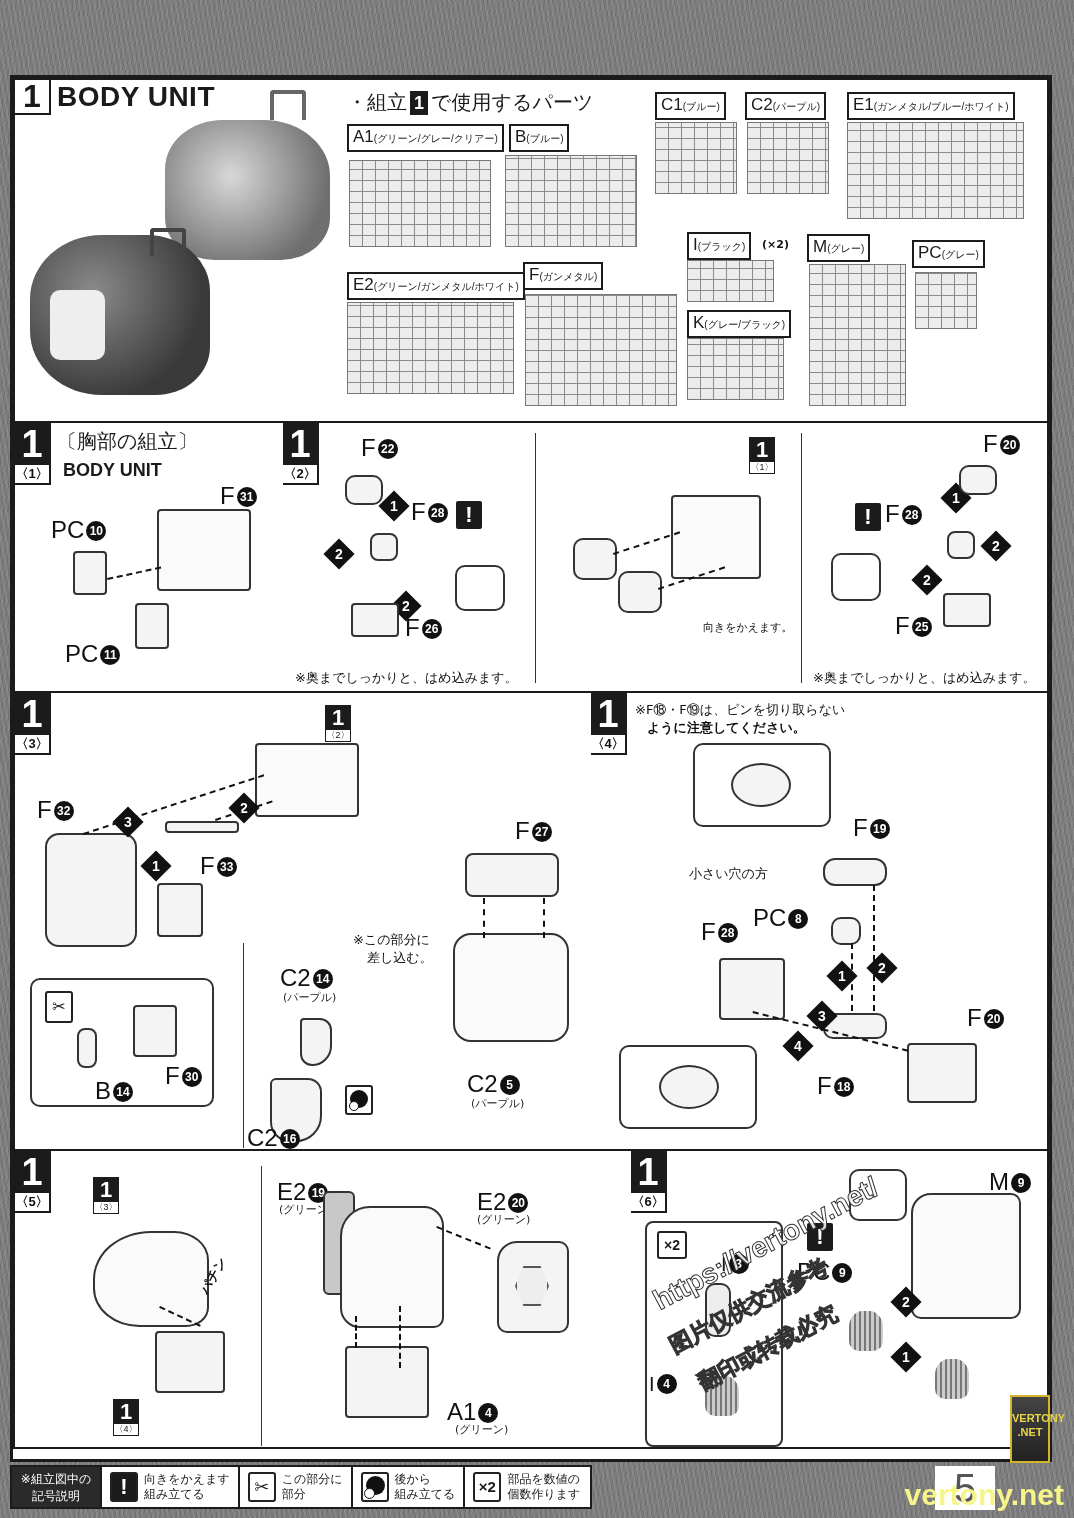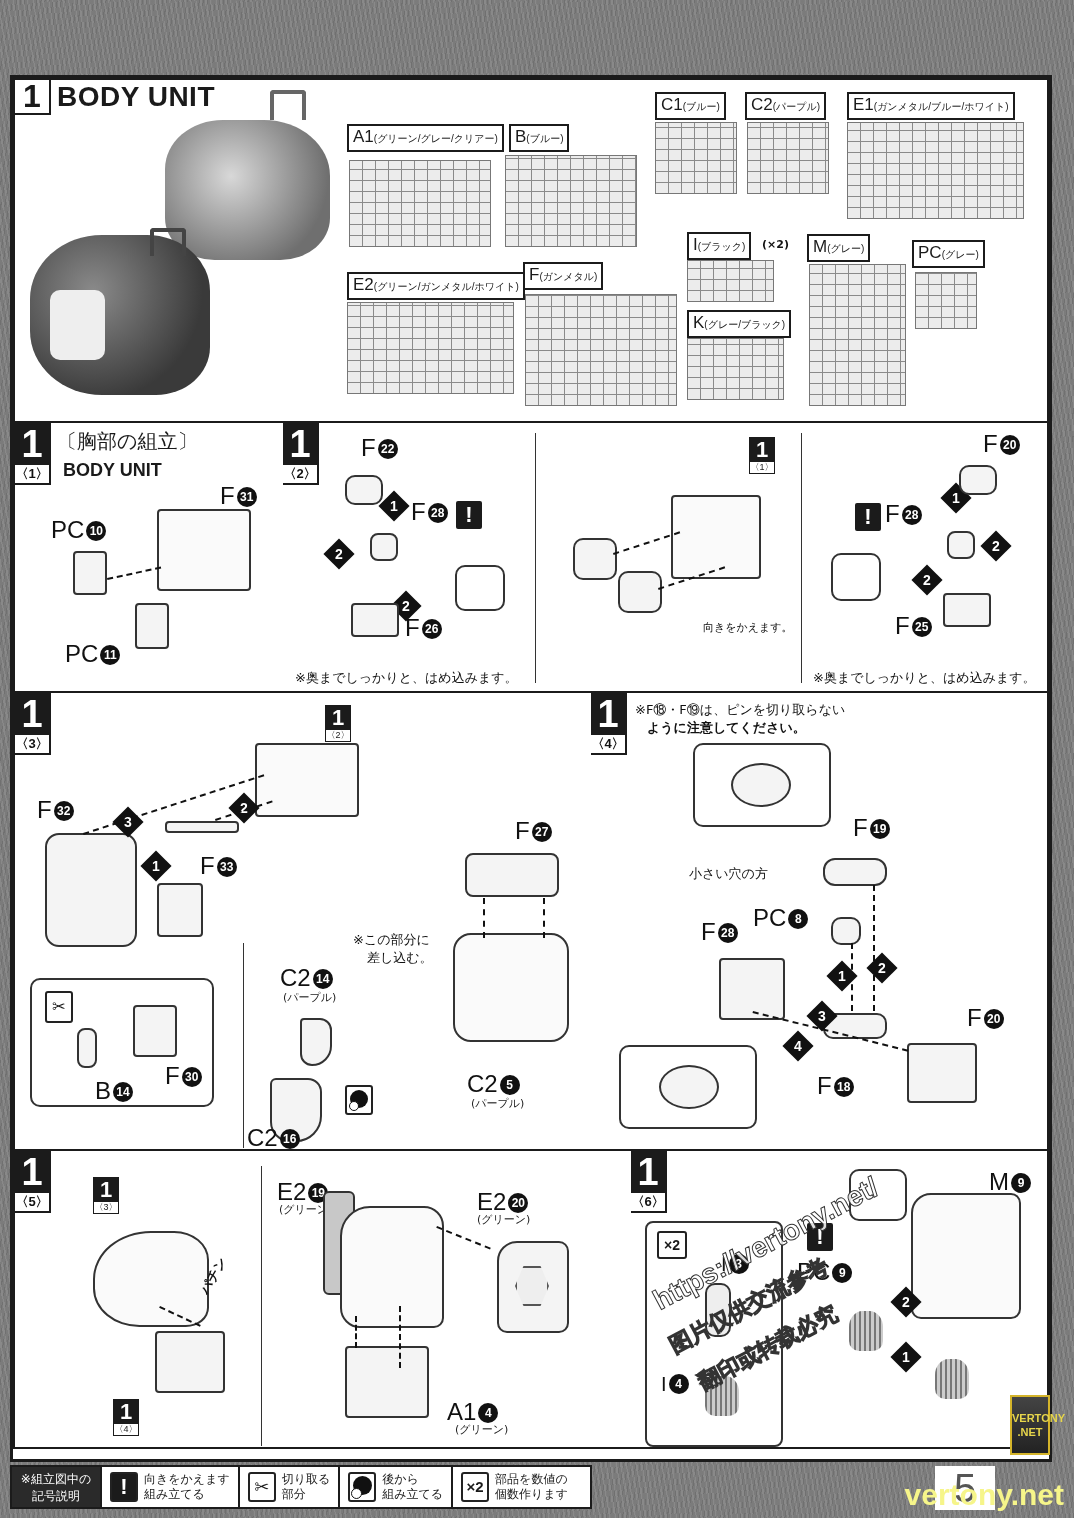--- a/index.html
+++ b/index.html
@@ -61,40 +61,43 @@
   .legend {
     position: absolute; left: 10px; top: 1465px; width: 582px; height: 44px; background: #fff;
     border: 2px solid #1b1b1b; box-sizing: border-box; display: flex;
   }
   .legend .head { width: 88px; background: #2a2a2a; color: #fff; font: 12px/17px "DejaVu Sans", sans-serif; text-align: center; padding-top: 4px; }
   .legend .item { display: flex; align-items: center; gap: 6px; padding: 0 8px; border-left: 2px solid #1b1b1b; font: 12px/15px "DejaVu Sans", sans-serif; }
   .legend .ico { width: 28px; height: 30px; border: 2px solid #222; border-radius: 3px; box-sizing: border-box; position: relative; flex: none; }
   .watermark { position: absolute; font: bold 28px/30px "Liberation Sans", sans-serif; color: rgba(255,255,255,0.85); -webkit-text-stroke: 1px #333; transform: rotate(-28deg); white-space: nowrap; }
   .site-tag { position: absolute; right: 10px; top: 1478px; font: bold 30px/34px "Liberation Sans", sans-serif; color: #f6f58a; }
   .page-no { position: absolute; left: 935px; top: 1466px; width: 60px; height: 44px; background: #fff; text-align: center; font: 40px/44px "Liberation Sans", sans-serif; color: #555; }
-  .vert-badge { position: absolute; left: 1010px; top: 1395px; width: 40px; height: 60px; background: linear-gradient(#444, #222); border: 2px solid #d4b42a; color: #e7d64b; font: bold 11px/14px "Liberation Sans", sans-serif; text-align: center; padding-top: 14px; box-sizing: border-box; }
+  .vert-badge { position: absolute; left: 1010px; top: 1395px; width: 40px; height: 68px; background: linear-gradient(#444, #222); border: 2px solid #d4b42a; color: #e7d64b; font: bold 11px/14px "Liberation Sans", sans-serif; text-align: center; padding-top: 14px; box-sizing: border-box; }
 </style>
 </head>
 <body>
 
 <div class="sheet">
 
   <div class="panel" style="left:0;top:0;width:326px;height:345px;">
     <div style="position:absolute;left:0;top:0;height:34px;display:flex;align-items:center;">
       <span style="display:inline-block;width:34px;height:34px;border-right:2px solid #1b1b1b;border-bottom:2px solid #1b1b1b;font:bold 32px/34px 'Liberation Sans',sans-serif;text-align:center;">1</span>
       <span style="margin-left:6px;font:bold 28px/34px 'Liberation Sans',sans-serif;letter-spacing:0.5px;">BODY UNIT</span>
     </div>
     <div class="render-light" style="left:150px;top:40px;width:165px;height:140px;"></div>
     <div style="position:absolute;left:255px;top:10px;width:28px;height:26px;border:4px solid #666;border-bottom:none;border-radius:4px 4px 0 0;"></div>
     <div class="render-dark" style="left:15px;top:155px;width:180px;height:160px;"></div>
     <div style="position:absolute;left:135px;top:148px;width:28px;height:24px;border:4px solid #444;border-bottom:none;border-radius:4px 4px 0 0;"></div>
     <div style="position:absolute;left:35px;top:210px;width:55px;height:70px;background:#eee;border-radius:10px;"></div>
   </div>
 
   <div class="panel" style="left:324px;top:0;width:712px;height:345px;border-left:none;">
+    <div style="position:absolute;left:10px;top:8px;font:20px/28px 'DejaVu Sans',sans-serif;white-space:nowrap;">
+      <span>・組立</span><span style="display:inline-block;background:#1b1b1b;color:#fff;padding:0 4px;margin:0 3px;font:bold 18px/24px 'Liberation Sans',sans-serif;">1</span><span>で使用するパーツ</span>
+    </div>
 
     <div class="runner-label" style="left:10px;top:44px;"><span>A1</span><small>(グリーン/グレー/クリアー)</small></div>
     <div class="runner" style="left:12px;top:80px;width:140px;height:85px;"></div>
 
     <div class="runner-label" style="left:172px;top:44px;"><span>B</span><small>(ブルー)</small></div>
     <div class="runner" style="left:168px;top:75px;width:130px;height:90px;"></div>
 
     <div class="runner-label" style="left:318px;top:12px;"><span>C1</span><small>(ブルー)</small></div>
     <div class="runner" style="left:318px;top:42px;width:80px;height:70px;"></div>
 
@@ -344,21 +347,21 @@
     <div class="diamond" style="left:264px;top:140px;">
         <span>2</span>
       </div>
     <div style="position:absolute;left:218px;top:160px;width:34px;height:40px;background:repeating-linear-gradient(90deg,#777 0 2px,#ccc 2px 5px);border-radius:40% 40% 10px 10px;"></div>
     <div style="position:absolute;left:304px;top:208px;width:34px;height:40px;background:repeating-linear-gradient(90deg,#777 0 2px,#ccc 2px 5px);border-radius:40% 40% 10px 10px;"></div>
 
     <div class="callout" style="left:14px;top:70px;width:134px;height:222px;border-radius:8px;"></div>
     <div style="position:absolute;left:26px;top:80px;width:26px;height:24px;border:2px solid #222;border-radius:3px;font:bold 14px/24px 'Liberation Sans',sans-serif;text-align:center;">×2</div>
     <div class="lbl" style="left:90px;top:100px;font-size:20px;"><span>I</span><span class="c">3</span></div>
     <div style="position:absolute;left:74px;top:132px;width:22px;height:50px;border:2px solid #333;border-radius:10px;background:#eee;"></div>
-    <div class="lbl" style="left:30px;top:220px;font-size:20px;"><span>I</span><span class="c">4</span></div>
+    <div class="lbl" style="left:18px;top:220px;font-size:20px;"><span>I</span><span class="c">4</span></div>
     <div style="position:absolute;left:74px;top:225px;width:34px;height:40px;background:repeating-linear-gradient(90deg,#777 0 2px,#ccc 2px 5px);border-radius:40% 40% 10px 10px;"></div>
 
     <div class="watermark" style="left:10px;top:78px;">https://vertony.net/</div>
     <div class="watermark" style="left:30px;top:140px;font-size:22px;">图片仅供交流参考</div>
     <div class="watermark" style="left:60px;top:182px;font-size:22px;">翻印或转载必究</div>
   </div>
 
 </div>
 
 <div class="vert-badge">
@@ -374,21 +377,21 @@
   <div class="item">
     <div class="ico" style="background:#1b1b1b;color:#fff;font:bold 22px/26px 'Liberation Sans',sans-serif;text-align:center;">!</div>
     <div>
         <div>向きをかえます</div>
         <div>組み立てる</div>
       </div>
   </div>
   <div class="item">
     <div class="ico" style="font:18px/26px 'DejaVu Sans',sans-serif;text-align:center;">✂</div>
     <div>
-        <div>切り取る</div>
+        <div>この部分に</div>
         <div>部分</div>
       </div>
   </div>
   <div class="item">
     <div class="ico">
       <div style="position:absolute;left:3px;top:2px;width:19px;height:19px;background:#111;border-radius:50%;"></div>
       <div style="position:absolute;left:1px;top:14px;width:9px;height:9px;background:#fff;border:1px solid #111;border-radius:50%;"></div>
     </div>
     <div>
         <div>後から</div>

